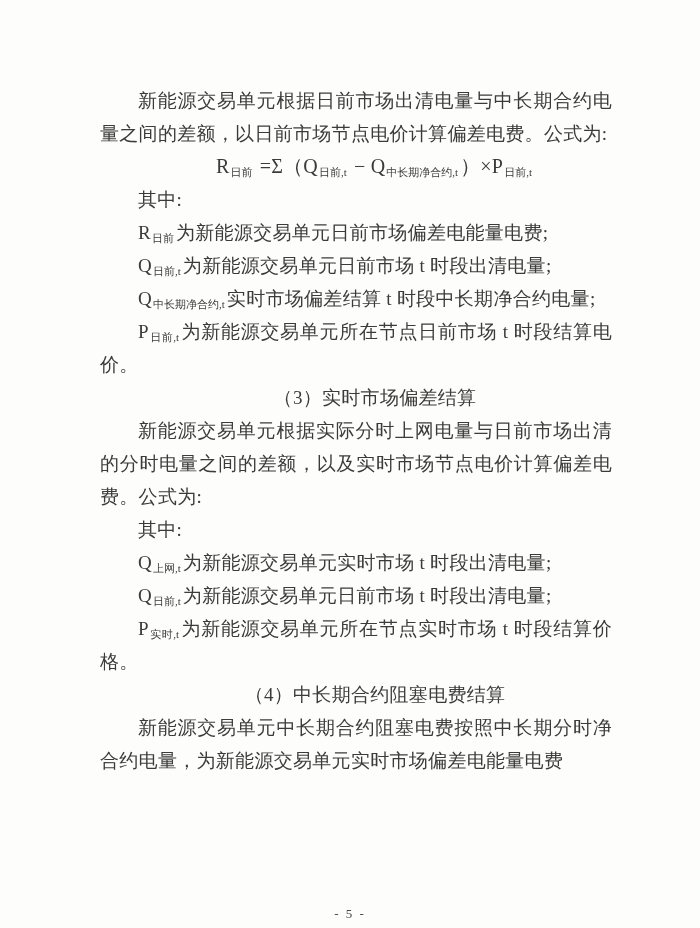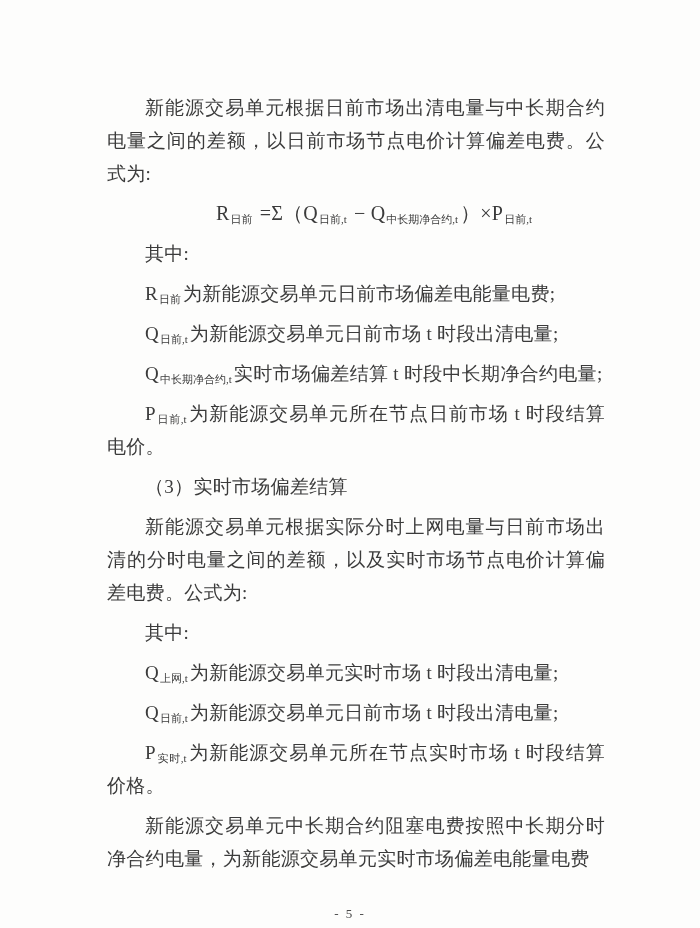--- a/index.html
+++ b/index.html
@@ -13,37 +13,37 @@
     height: 928px;
     background: #fdfdfc;
     overflow: hidden;
     font-family: "Liberation Serif", "DejaVu Serif", serif;
     color: #3b3b3b;
   }
   .content {
     padding: 84px 88px 0 100px;
   }
   p.para {
-    margin: 7px;
+    margin: 0;
     font-size: 19px;
     line-height: 33px;
     text-align: justify;
     text-indent: 38px;
     letter-spacing: 0.3px;
     word-break: normal;
   }
   p.para.formula {
     text-align: center;
     letter-spacing: 0.2px;
   }
   p.para.formula .seg {
     font-size: 20px;
   }
   p.para.heading {
-    text-align: left;
+    text-align: center;
   }
   sub.fsub {
     font-size: 11px;
     line-height: 0;
     letter-spacing: 0;
     vertical-align: -3px;
     margin: 0 2px 0 1px;
   }
   .page-number {
     position: absolute;
@@ -67,16 +67,17 @@
       <p class="para definition"><span class="seg">R</span><sub class="fsub">日前</sub><span class="seg">为新能源交易单元日前市场偏差电能量电费;</span></p>
       <p class="para definition"><span class="seg">Q</span><sub class="fsub">日前,t</sub><span class="seg">为新能源交易单元日前市场 t 时段出清电量;</span></p>
       <p class="para definition"><span class="seg">Q</span><sub class="fsub">中长期净合约,t</sub><span class="seg">实时市场偏差结算 t 时段中长期净合约电量;</span></p>
       <p class="para definition"><span class="seg">P</span><sub class="fsub">日前,t</sub><span class="seg">为新能源交易单元所在节点日前市场 t 时段结算电价。</span></p>
       <p class="para heading"><span class="seg">（3）实时市场偏差结算</span></p>
       <p class="para body"><span class="seg">新能源交易单元根据实际分时上网电量与日前市场出清的分时电量之间的差额，以及实时市场节点电价计算偏差电费。公式为:</span></p>
       <p class="para body"><span class="seg">其中:</span></p>
       <p class="para definition"><span class="seg">Q</span><sub class="fsub">上网,t</sub><span class="seg">为新能源交易单元实时市场 t 时段出清电量;</span></p>
       <p class="para definition"><span class="seg">Q</span><sub class="fsub">日前,t</sub><span class="seg">为新能源交易单元日前市场 t 时段出清电量;</span></p>
       <p class="para definition"><span class="seg">P</span><sub class="fsub">实时,t</sub><span class="seg">为新能源交易单元所在节点实时市场 t 时段结算价格。</span></p>
+      <p class="para heading"><span class="seg">（4）中长期合约阻塞电费结算</span></p>
       <p class="para body"><span class="seg">新能源交易单元中长期合约阻塞电费按照中长期分时净合约电量，为新能源交易单元实时市场偏差电能量电费</span></p>
     </div>
   <div class="page-number">- 5 -</div>
 </div>
 
 </body></html>

